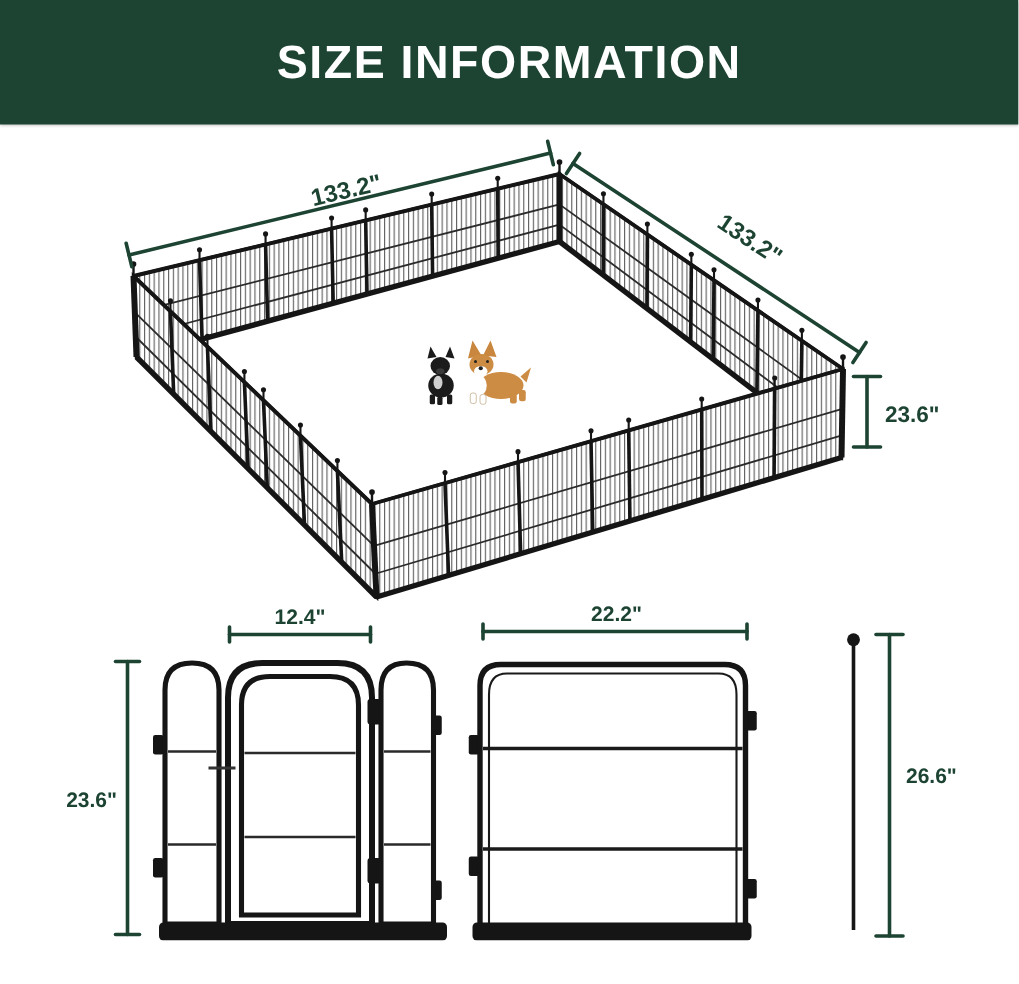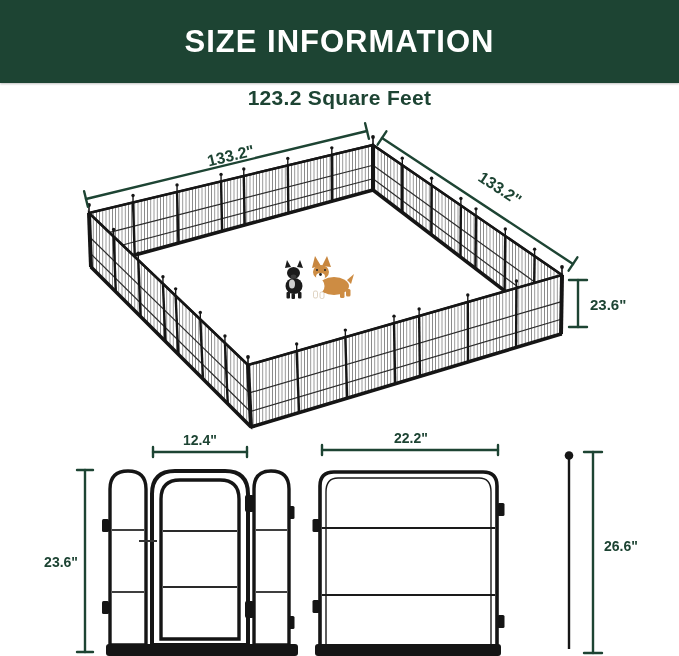--- a/index.html
+++ b/index.html
@@ -29,21 +29,20 @@
 </style>
 </head>
 <body>
 
 <div class="page">
 
   <div class="header">
     <h1>SIZE INFORMATION</h1>
   </div>
 
-  <div class="subtitle">123.2 Square Feet</div>
 
   <svg width="679" height="544" viewBox="0 112 679 544">
     <defs>
       <pattern id="pFine" width="3.2" height="8" patternUnits="userSpaceOnUse">
         <rect width="3.2" height="8" fill="#ffffff"></rect>
         <line x1="0.4" y1="0" x2="0.4" y2="8" stroke="#555555" stroke-width="0.7"></line>
       </pattern>
       <pattern id="pSide" width="8" height="10" patternUnits="userSpaceOnUse">
         <rect width="8" height="10" fill="#ffffff"></rect>
         <line x1="0.5" y1="0" x2="0.5" y2="10" stroke="#4a4a4a" stroke-width="1"></line>

